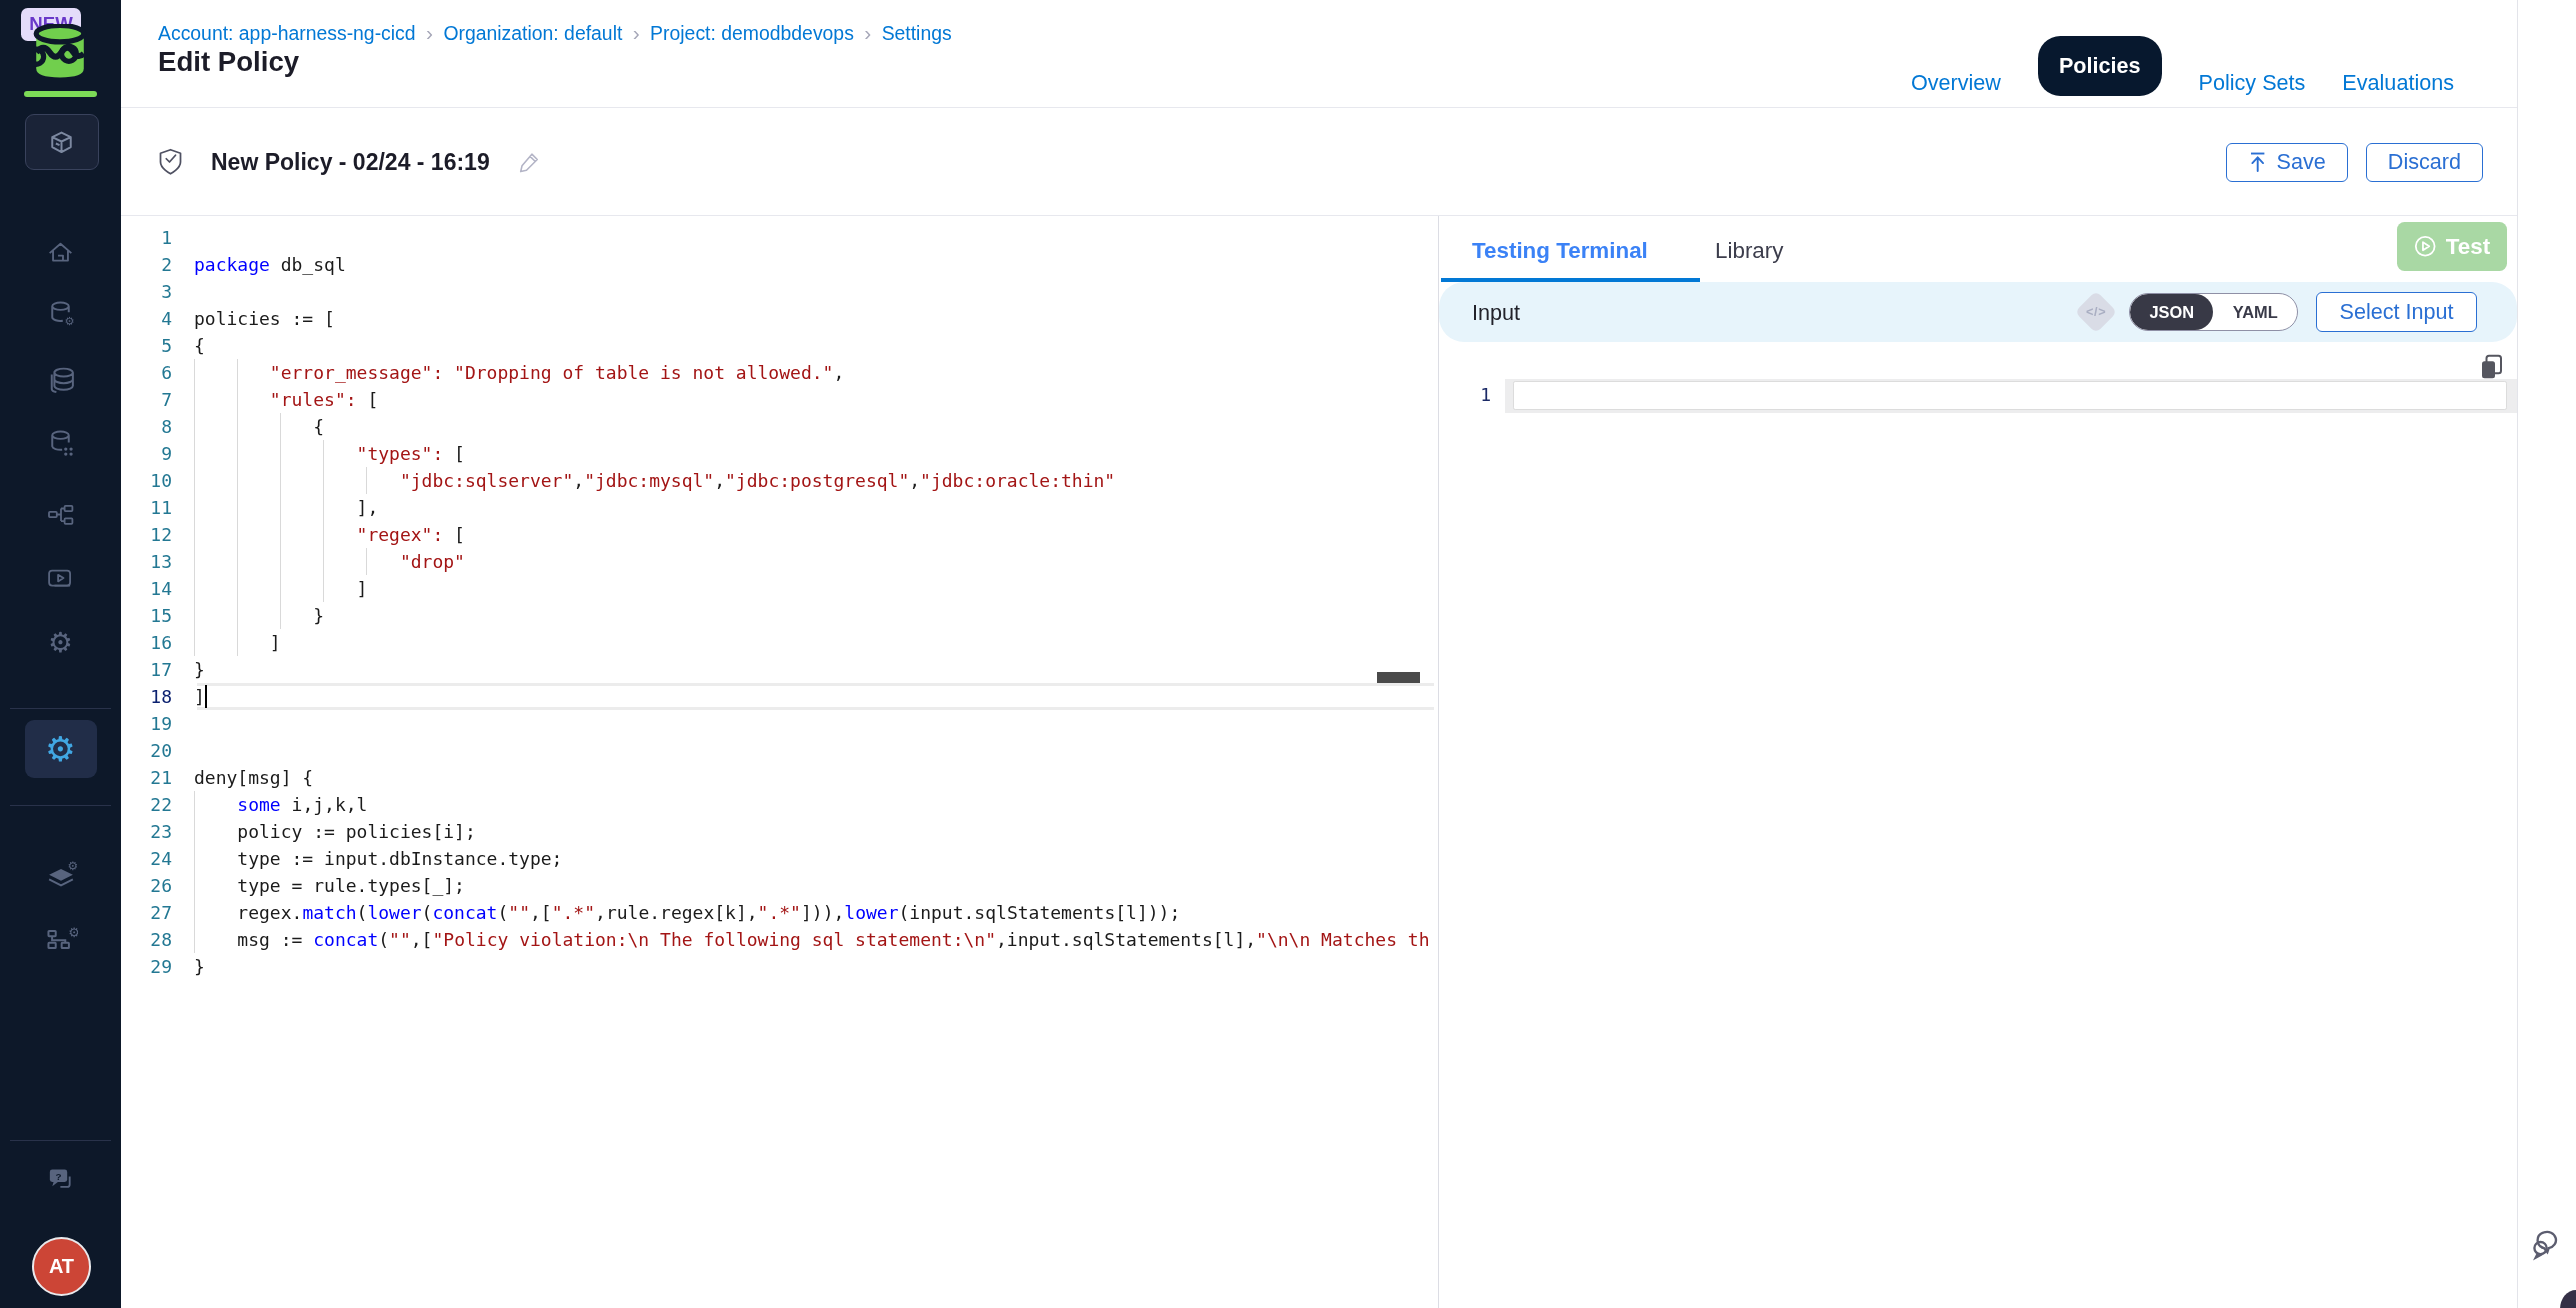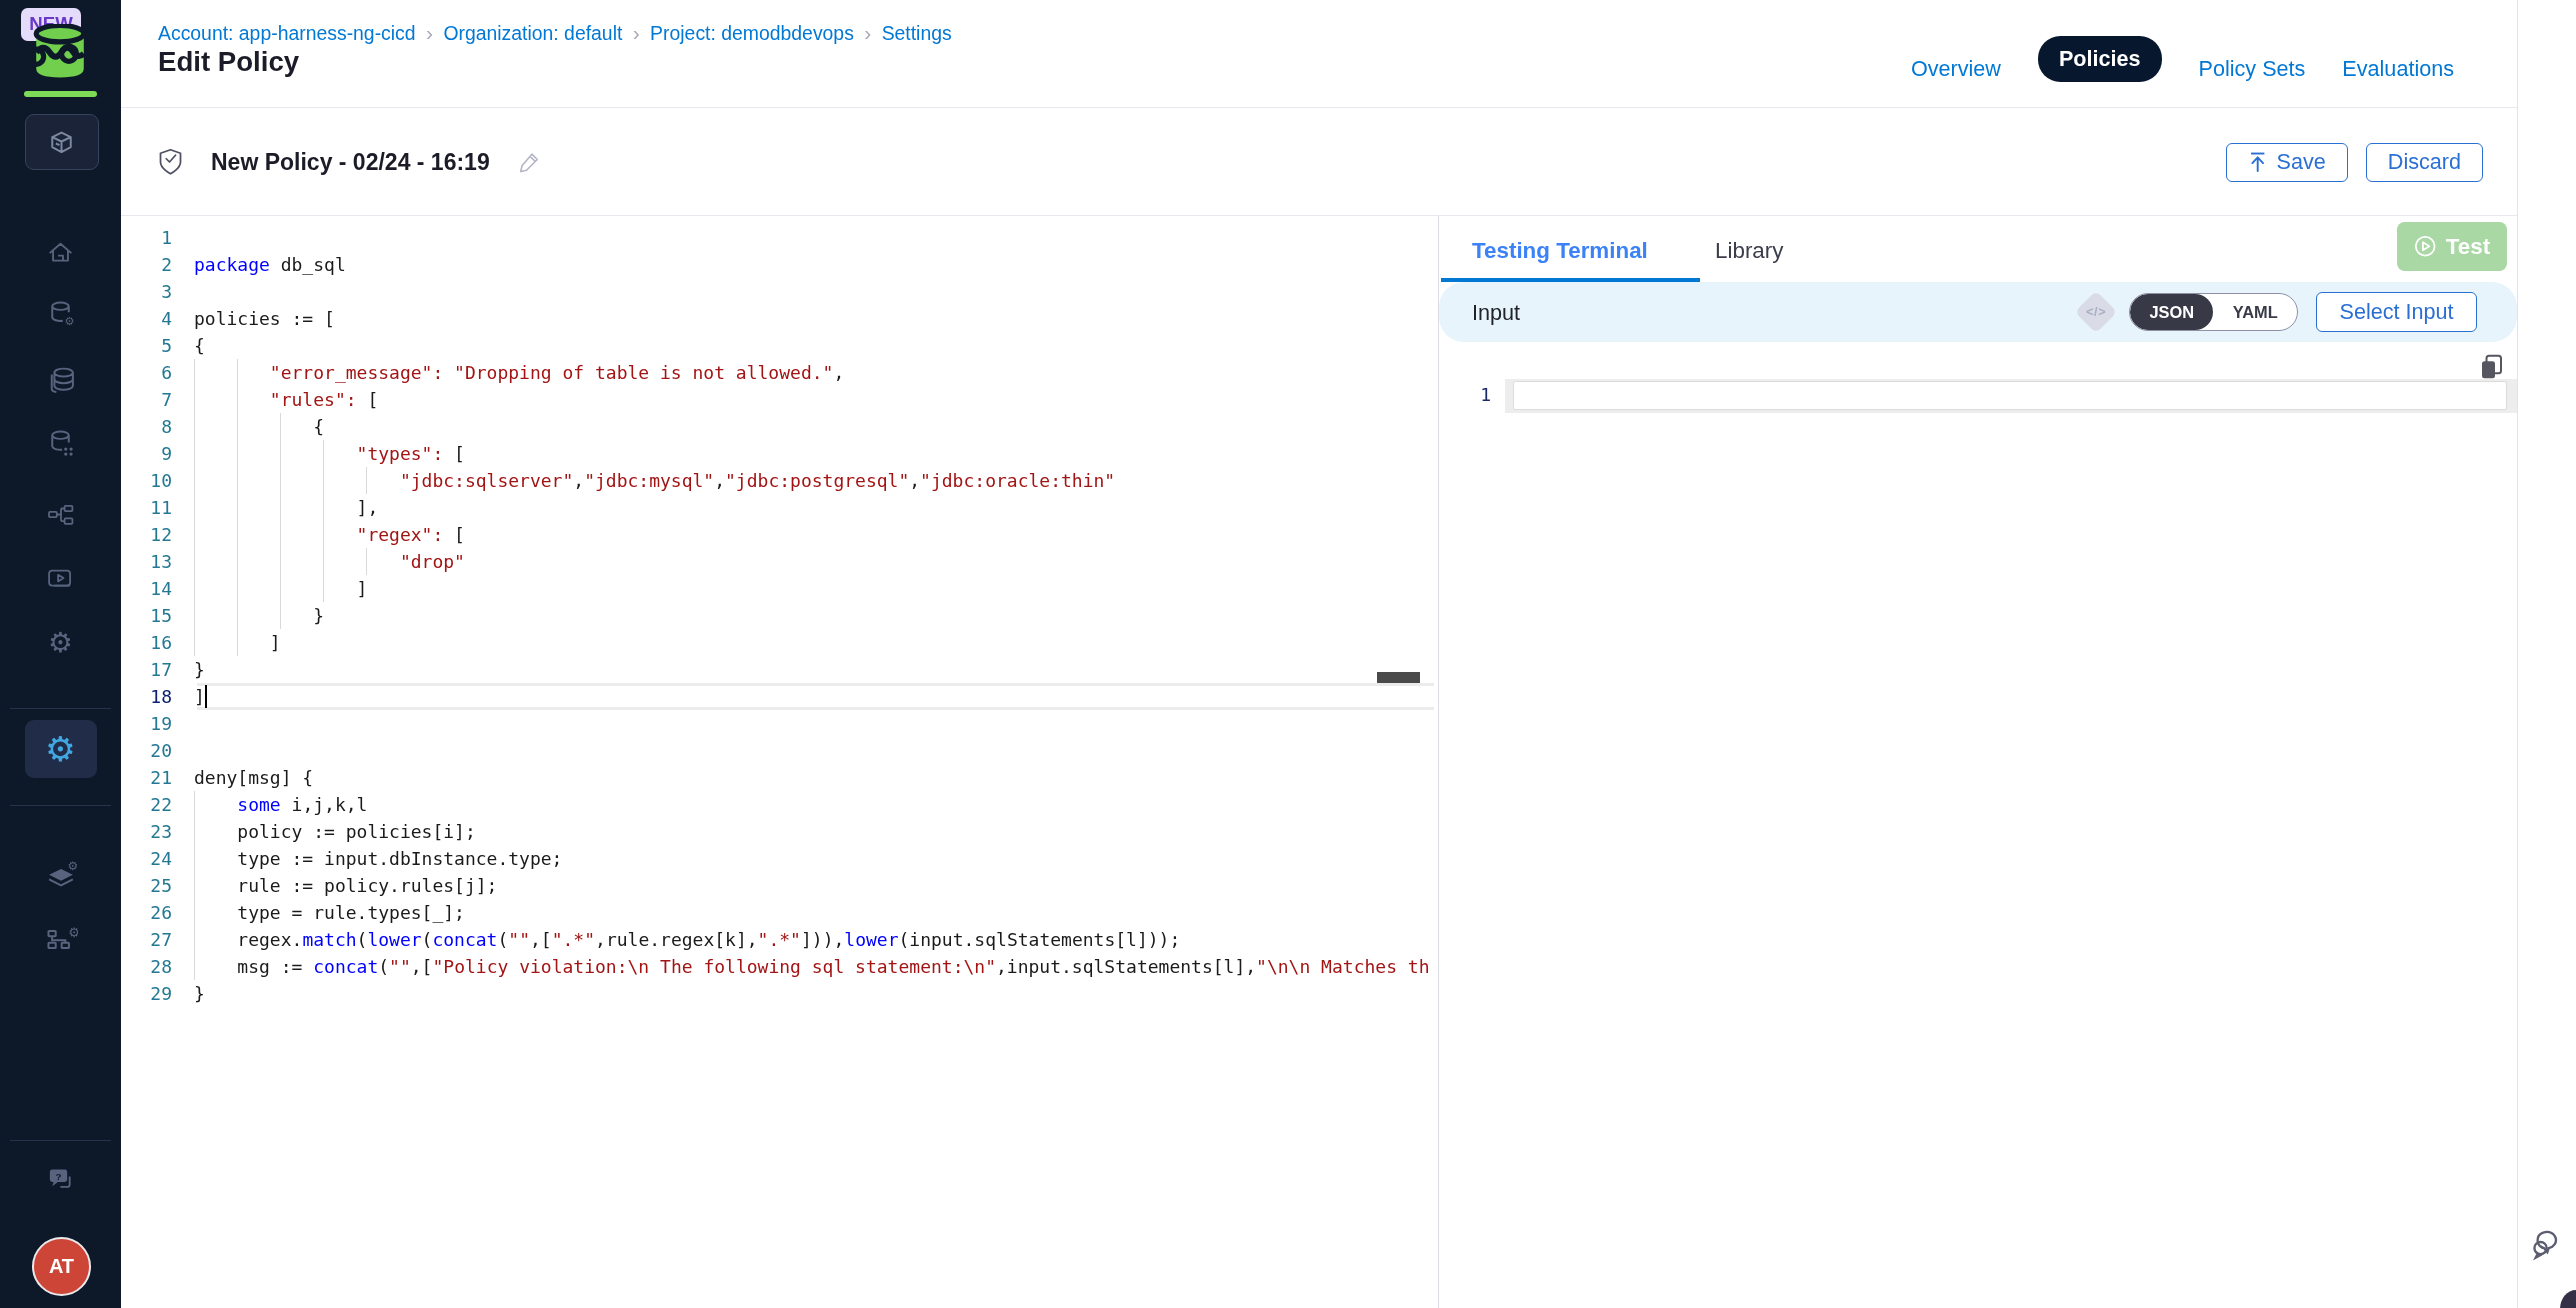--- a/index.html
+++ b/index.html
@@ -24,21 +24,21 @@
   .expand-tab i{position:absolute;left:3px;top:34px;width:0;height:0;border-left:11.2px solid #0d1829;
     border-top:7.5px solid transparent;border-bottom:7.5px solid transparent;}
   
   .header{position:absolute;left:121px;top:0;width:2396px;height:107px;background:#fff;border-bottom:1.5px solid #e7e8ee;}
   .breadcrumbs{position:absolute;left:37px;top:21px;font-size:19.4px;display:flex;gap:10.4px;align-items:center;}
   .breadcrumbs a{color:#0278d5;text-decoration:none;}
   .crumb-sep{color:#a6a7b8;font-size:21px;}
   .page-title{position:absolute;left:37px;top:46px;font-size:27.6px;font-weight:700;color:#1c1c28;}
   .hdr-tabs{position:absolute;right:63px;top:36px;display:flex;gap:37px;align-items:flex-end;font-size:21.6px;}
   .hdr-tabs a{color:#0278d5;text-decoration:none;font-weight:500;}
-  .hdr-tabs a.pill{background:#07182e;color:#fff;padding:10px 21px;border-radius:22.4px;font-weight:600;}
+  .hdr-tabs a.pill{background:#07182e;color:#fff;padding:17px 21px;border-radius:22.4px;font-weight:600;}
   
   .toolbar{position:absolute;left:121px;top:109px;width:2396px;height:106px;background:#fff;border-bottom:1.5px solid #e7e8ee;}
   .tb-left{position:absolute;left:37px;top:0;height:106px;display:flex;align-items:center;gap:28px;}
   .policy-name{font-size:23px;font-weight:700;color:#1c1c28;}
   .tb-right{position:absolute;right:34px;top:0;height:106px;display:flex;align-items:center;gap:18px;}
   .btn{display:flex;align-items:center;gap:9px;justify-content:center;height:39px;padding:0 21px;
     border:1.5px solid #2a6fd3;border-radius:6px;background:#fff;color:#2a6fd3;font-size:21.6px;font-weight:500;cursor:pointer;}
   
   .editor-pane{position:absolute;left:121px;top:216px;width:1316px;height:1093px;background:#fff;overflow:hidden;}
   .code-lines{position:absolute;left:0;top:7.5px;right:0;font-family:"DejaVu Sans Mono",monospace;font-size:18px;}
@@ -432,27 +432,20 @@
         </span>
       </div>
       <div class="code-line">
         <span class="ln">24</span>
         <span class="code">
           <i class="guide" style="left: 0px;"></i>
           <span class="tok-t">    type := input.dbInstance.type;</span>
         </span>
       </div>
       <div class="code-line">
-        <span class="ln">25</span>
-        <span class="code">
-          <i class="guide" style="left: 0px;"></i>
-          <span class="tok-t">    rule := policy.rules[j];</span>
-        </span>
-      </div>
-      <div class="code-line">
         <span class="ln">26</span>
         <span class="code">
           <i class="guide" style="left: 0px;"></i>
           <span class="tok-t">    type = rule.types[_];</span>
         </span>
       </div>
       <div class="code-line">
         <span class="ln">27</span>
         <span class="code">
           <i class="guide" style="left: 0px;"></i>

